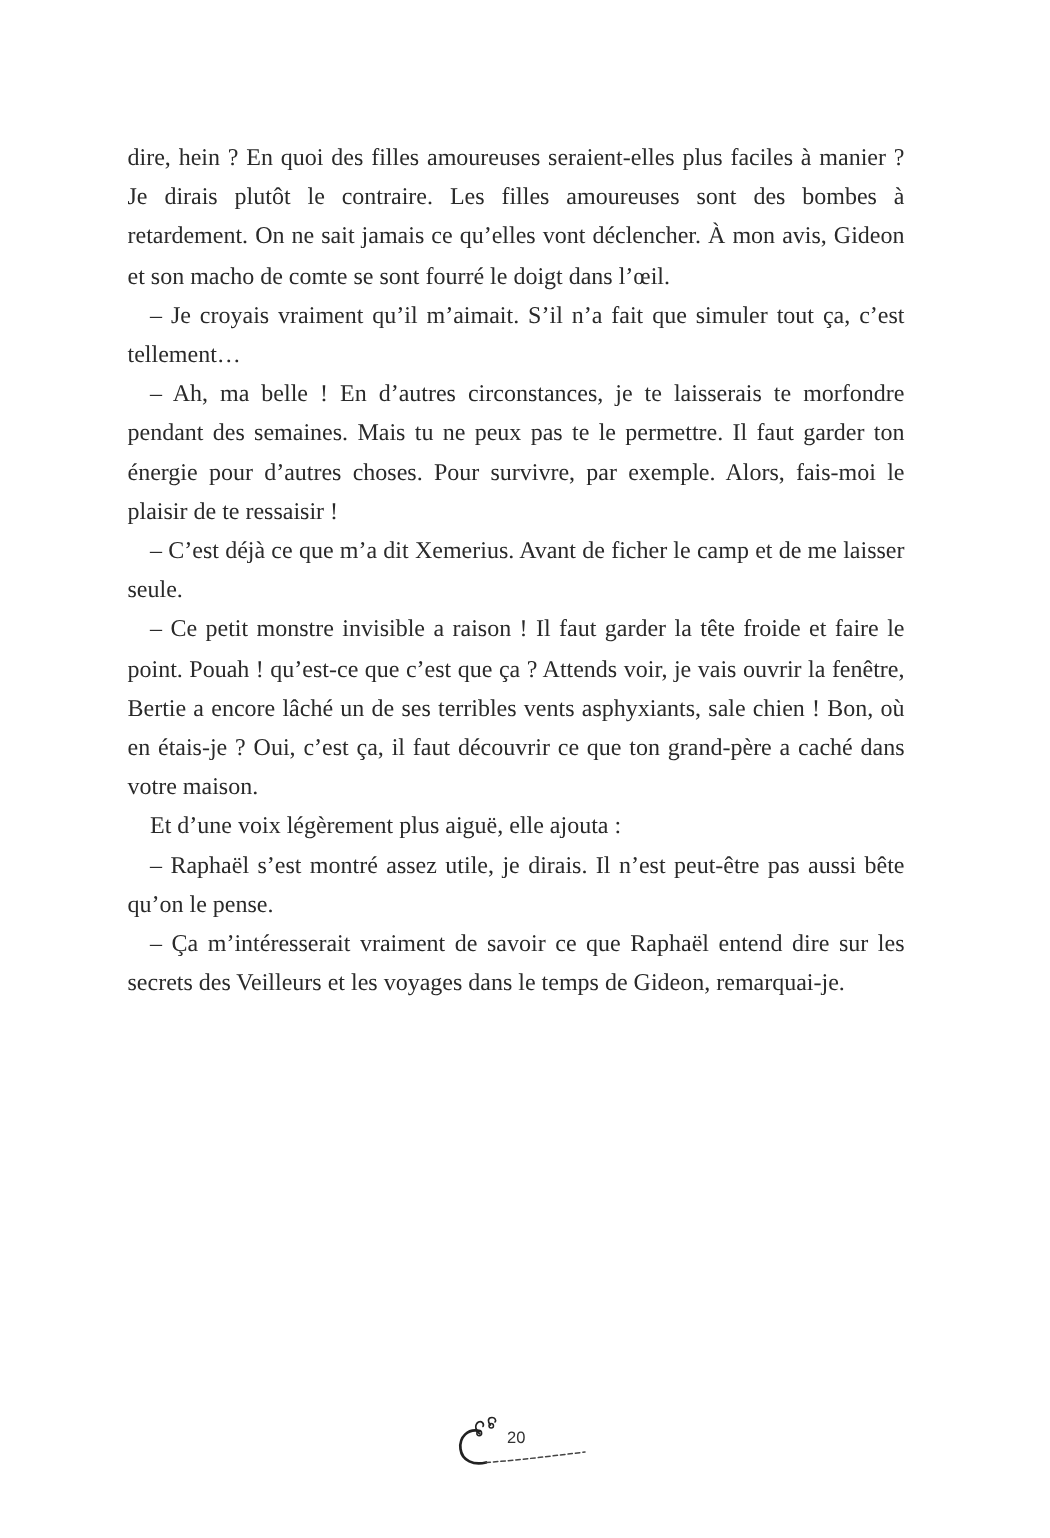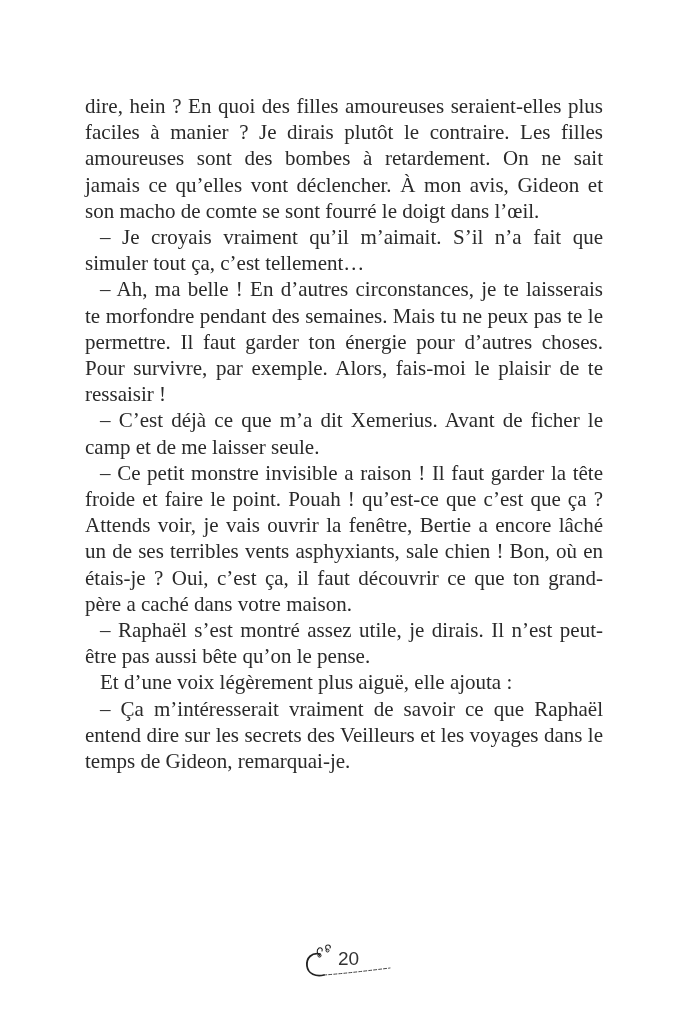--- a/index.html
+++ b/index.html
@@ -12,21 +12,21 @@
       height: 1025px;
       position: relative;
       overflow: hidden;
     }
     .page {
       position: absolute;
       left: 85px;
       top: 93px;
       width: 518px;
       font-family: "Liberation Serif", "DejaVu Serif", serif;
-      font-size: 21px;
+      font-size: 16px;
       line-height: 26.2px;
       color: #2a2a2a;
       text-align: justify;
       hyphens: manual;
     }
     .page p {
       margin: 0;
       padding: 0;
     }
     .page p.indent {
@@ -48,36 +48,36 @@
     .footer svg {
       position: absolute;
       left: 0;
       top: 0;
     }
     .page-number {
       position: absolute;
       left: 40px;
       top: 7px;
       font-family: "Liberation Sans", "DejaVu Sans", sans-serif;
-      font-size: 19px;
+      font-size: 11px;
       color: #333333;
       line-height: 16px;
     }
   </style>
 </head>
 <body>
 
 <div class="page">
   <p class="noindent">dire, hein ? En quoi des filles amoureuses seraient-elles plus faciles à manier ? Je dirais plutôt le contraire. Les filles amoureuses sont des bombes à retardement. On ne sait jamais ce qu’elles vont déclen­cher. À mon avis, Gideon et son macho de comte se sont fourré le doigt dans l’œil.</p>
   <p class="indent">– Je croyais vraiment qu’il m’aimait. S’il n’a fait que simuler tout ça, c’est tellement…</p>
   <p class="indent">– Ah, ma belle ! En d’autres circonstances, je te laisserais te mor­fondre pendant des semaines. Mais tu ne peux pas te le permettre. Il faut garder ton énergie pour d’autres choses. Pour survivre, par exemple. Alors, fais-moi le plaisir de te ressaisir !</p>
   <p class="indent">– C’est déjà ce que m’a dit Xemerius. Avant de ficher le camp et de me laisser seule.</p>
   <p class="indent">– Ce petit monstre invisible a raison ! Il faut garder la tête froide et faire le point. Pouah ! qu’est-ce que c’est que ça ? Attends voir, je vais ouvrir la fenêtre, Bertie a encore lâché un de ses terribles vents asphyxiants, sale chien ! Bon, où en étais-je ? Oui, c’est ça, il faut découvrir ce que ton grand-père a caché dans votre maison.</p>
+  <p class="indent">Et d’une voix légèrement plus aiguë, elle ajouta :</p>
   <p class="indent">– Raphaël s’est montré assez utile, je dirais. Il n’est peut-être pas aussi bête qu’on le pense.</p>
-  <p class="indent">Et d’une voix légèrement plus aiguë, elle ajouta :</p>
   <p class="indent">– Ça m’intéresserait vraiment de savoir ce que Raphaël entend dire sur les secrets des Veilleurs et les voyages dans le temps de Gideon, remarquai-je.</p>
 </div>
 
 <div class="footer">
   <svg width="110" height="36" viewBox="0 0 110 36">
 
     <path d="M22 10 C14 8, 8 14, 9 22 C10 30, 18 33, 26 31" fill="none" stroke="#222" stroke-width="1.8" stroke-linecap="round"></path>
 
     <path d="M22 12 C19 10, 18 6, 21 4 C23 3, 25 5, 24 7" fill="none" stroke="#222" stroke-width="1.1" stroke-linecap="round"></path>
     <circle cx="21.5" cy="11.5" r="1.6" fill="none" stroke="#222" stroke-width="1"></circle>

